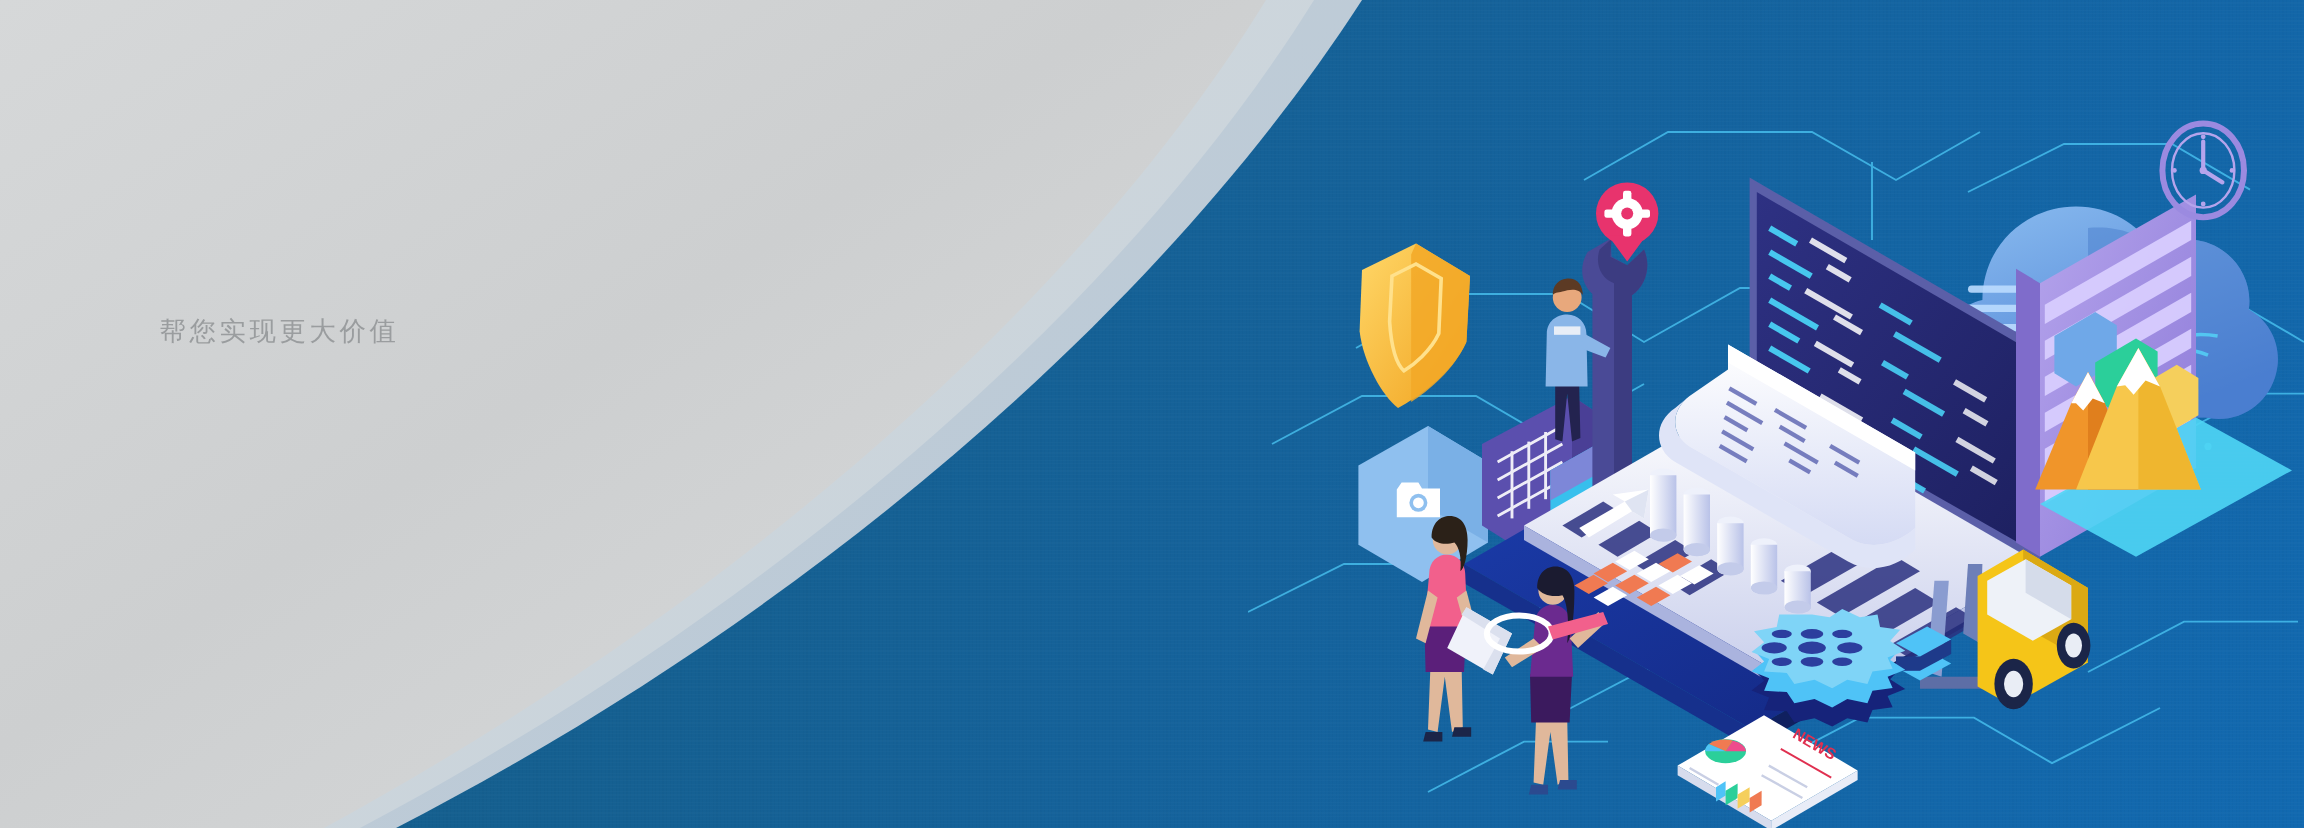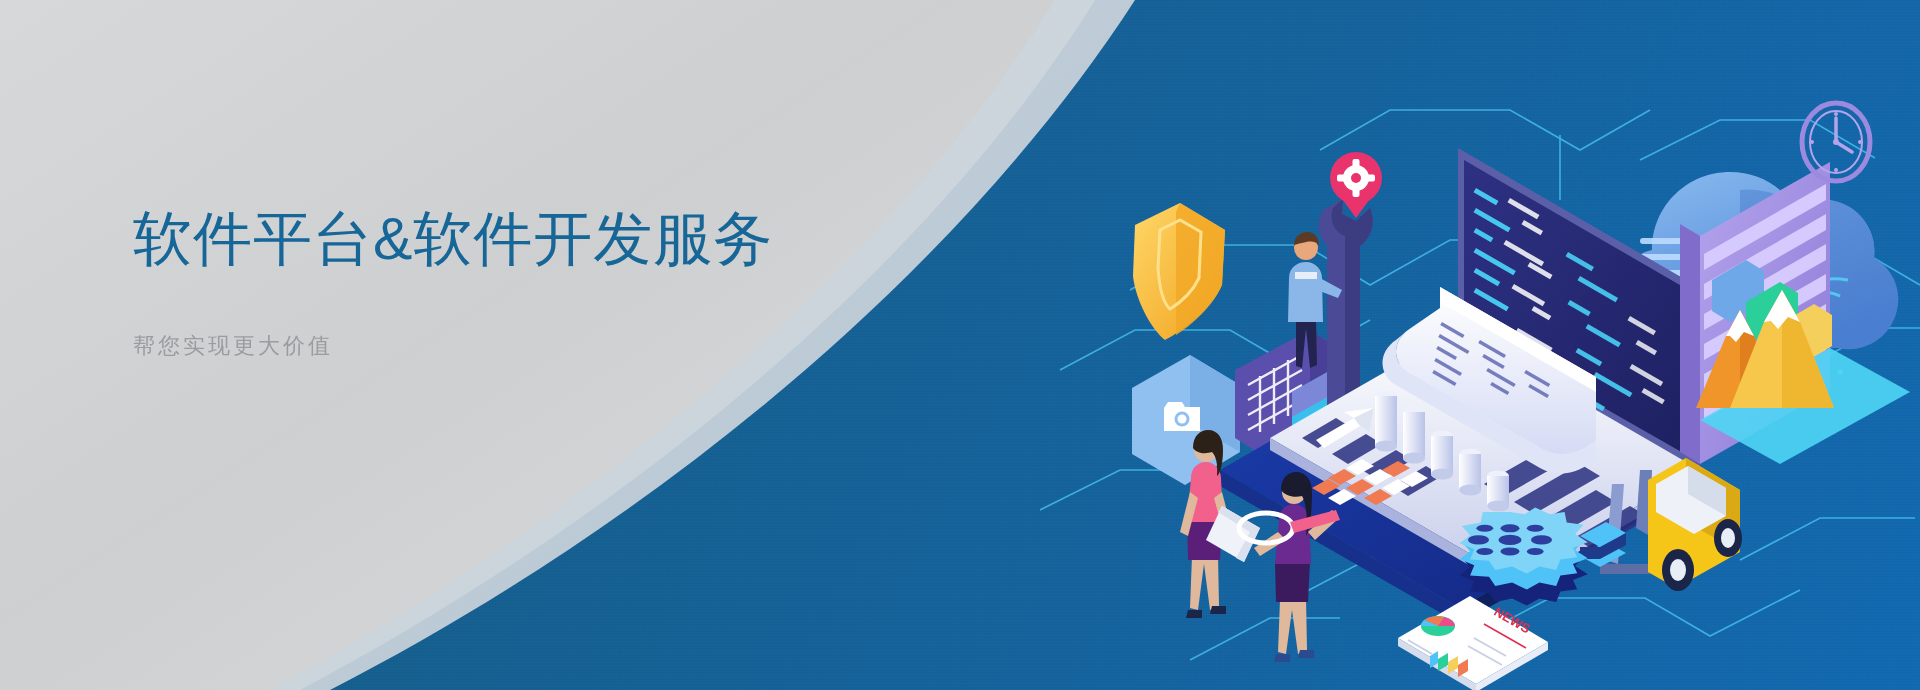--- a/index.html
+++ b/index.html
@@ -84,21 +84,20 @@
     </defs>
 
     <path d="M0,0 L1135,0 C960,270 660,520 330,690 L0,690 Z" fill="url(#gPale)"></path>
 
     <path d="M0,0 L1095,0 C930,265 630,515 300,690 L0,690 Z" fill="url(#gPale2)"></path>
 
     <path d="M0,0 L1055,0 C895,260 600,510 270,690 L0,690 Z" fill="url(#gGray)"></path>
   </svg>
 
   <div class="copy">
-    <div class="headline">软件平台&amp;软件开发服务</div>
     <div class="subline">帮您实现更大价值</div>
   </div>
 
   <div class="art">
   <svg viewBox="0 0 880 650" xmlns="http://www.w3.org/2000/svg">
     <defs>
       <linearGradient id="screenG" x1="0" y1="0" x2="1" y2="1">
         <stop offset="0" stop-color="#2e3183"></stop>
             <stop offset="1" stop-color="#1d2060"></stop>
       </linearGradient>

